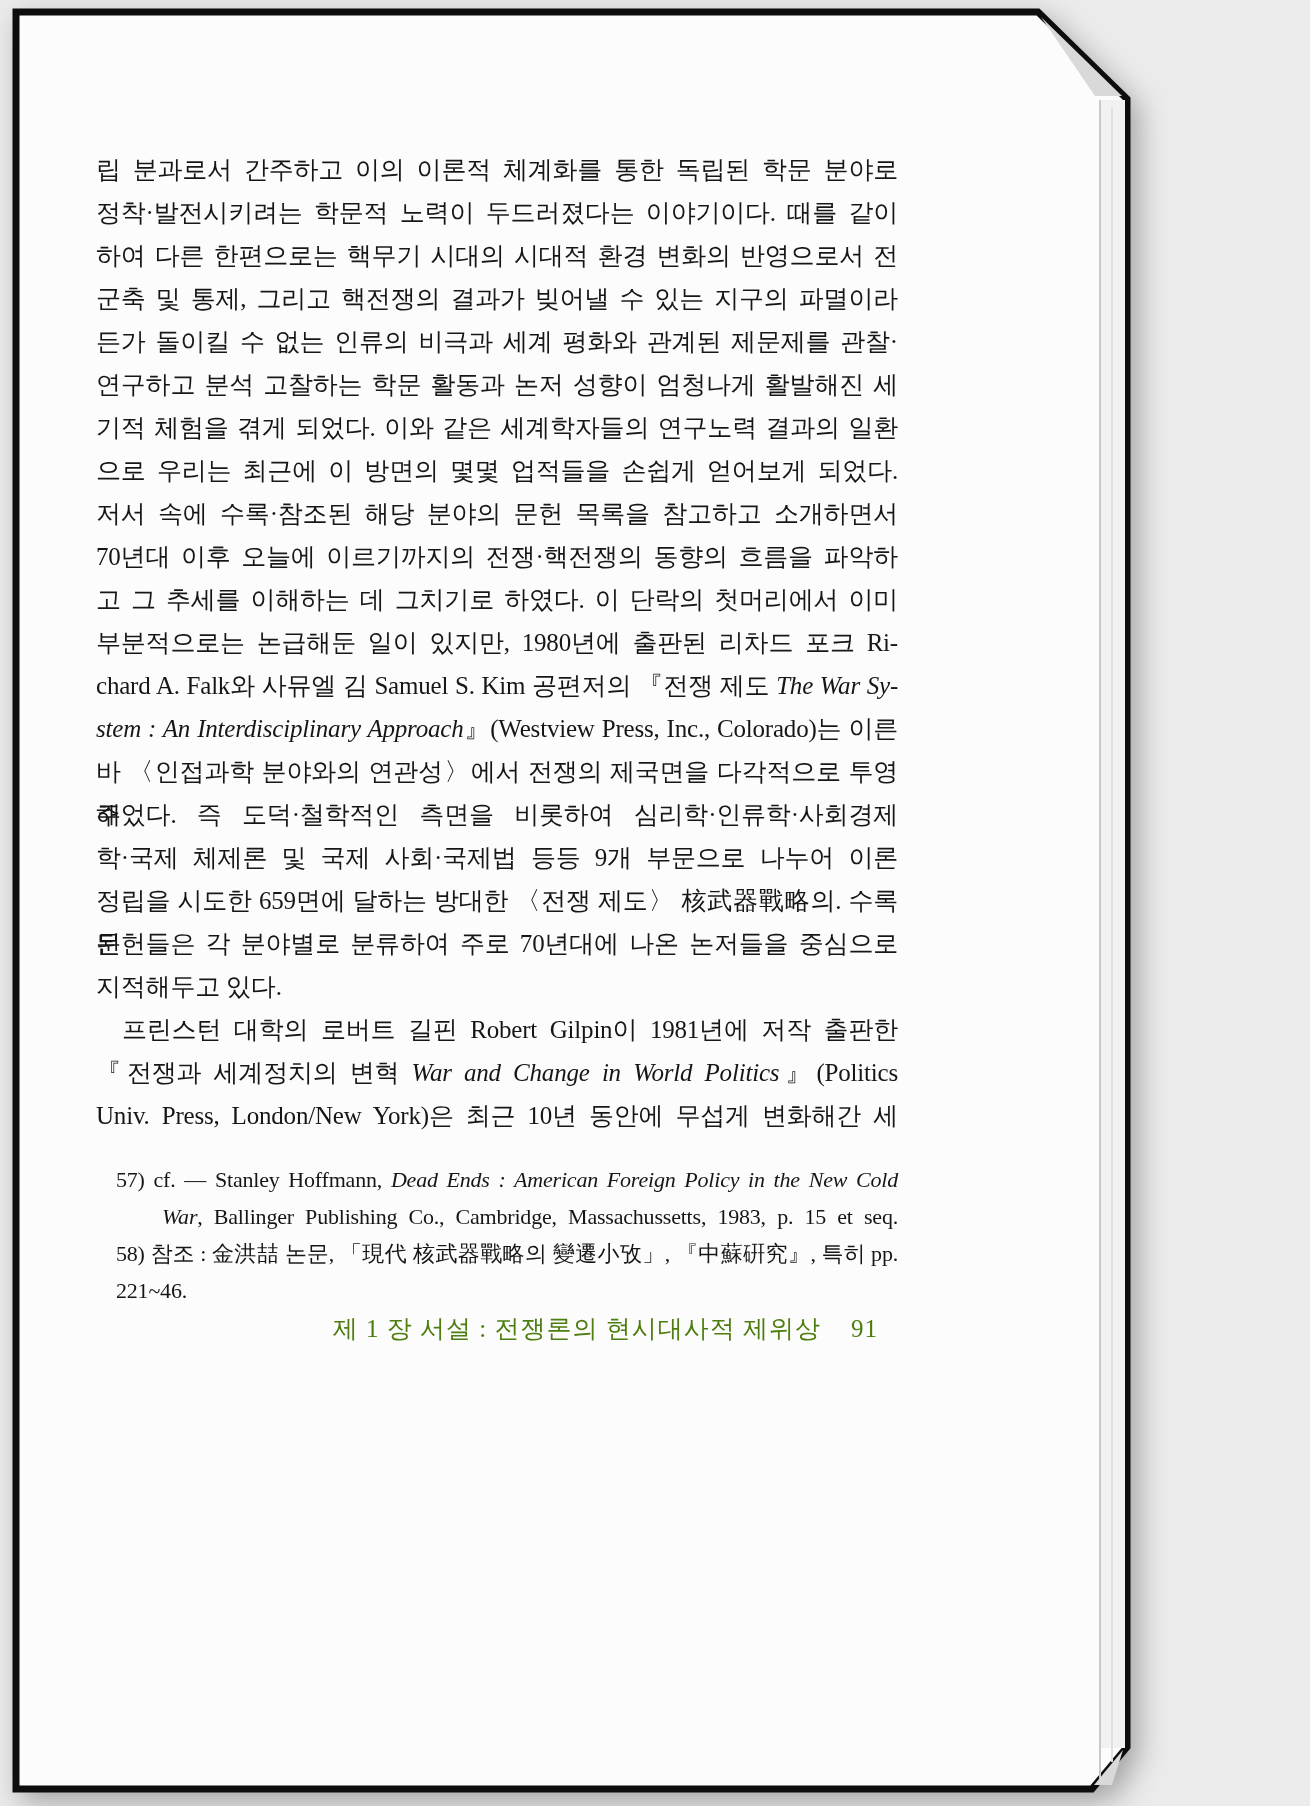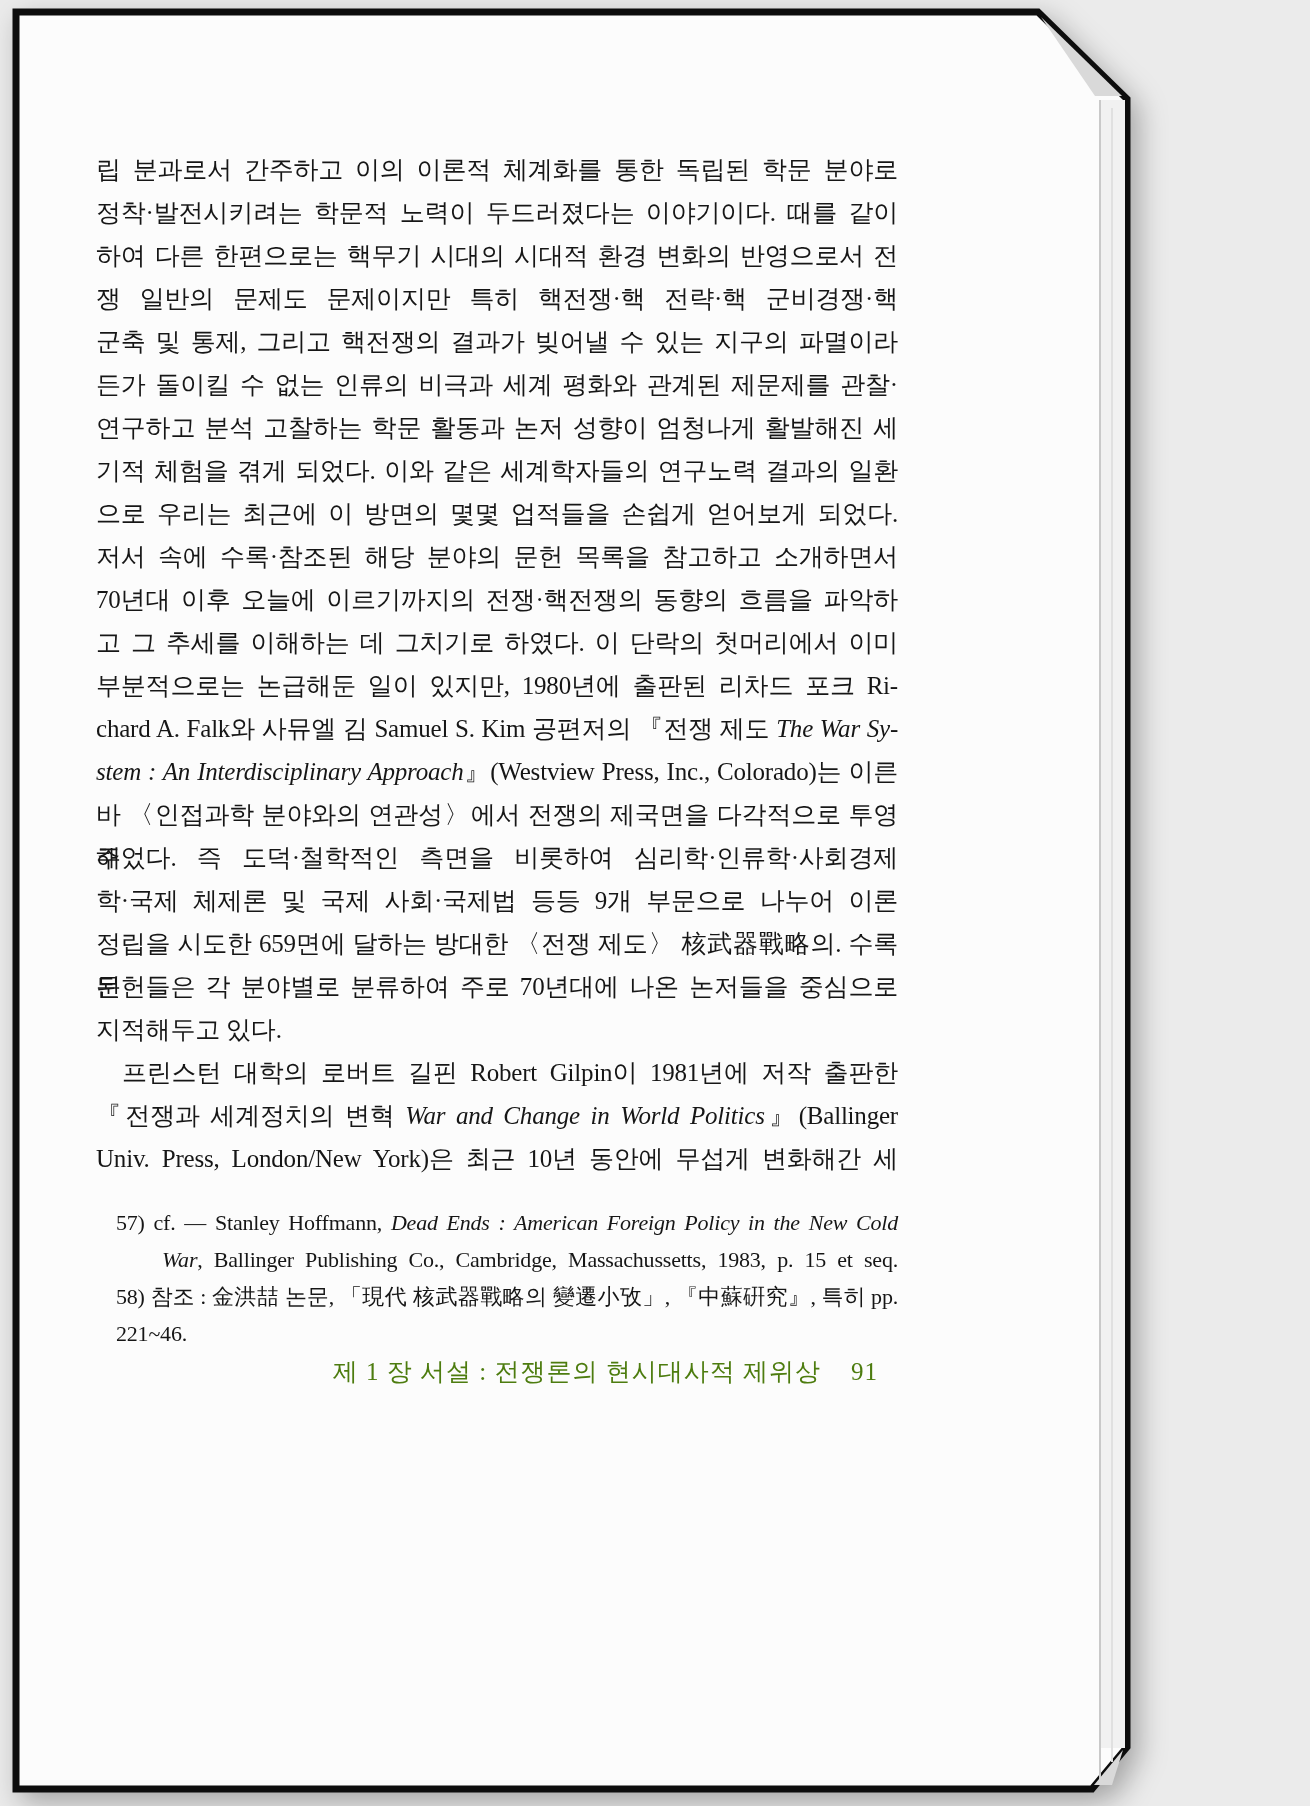--- a/index.html
+++ b/index.html
@@ -66,40 +66,39 @@
     <line x1="1112" y1="108" x2="1112" y2="1762" stroke="#e0e0e0" stroke-width="2"></line>
     <path d="M1094 1785 L1123 1750 L1112 1785 Z" fill="#d9d9d9"></path>
   </svg>
 </div>
 
 <div class="page-content">
   <div class="body-text">
       <div class="text-line"><span>립 분과로서 간주하고 이의 이론적 체계화를 통한 독립된 학문 분야로</span></div>
       <div class="text-line"><span>정착·발전시키려는 학문적 노력이 두드러졌다는 이야기이다. 때를 같이</span></div>
       <div class="text-line"><span>하여 다른 한편으로는 핵무기 시대의 시대적 환경 변화의 반영으로서 전</span></div>
-      <div class="text-line"><span>쟁 일반의 문제도 문제이지만 특히 핵전쟁·핵 전략·핵 군비경쟁·핵</span></div>
       <div class="text-line"><span>군축 및 통제, 그리고 핵전쟁의 결과가 빚어낼 수 있는 지구의 파멸이라</span></div>
       <div class="text-line"><span>든가 돌이킬 수 없는 인류의 비극과 세계 평화와 관계된 제문제를 관찰·</span></div>
       <div class="text-line"><span>연구하고 분석 고찰하는 학문 활동과 논저 성향이 엄청나게 활발해진 세</span></div>
       <div class="text-line"><span>기적 체험을 겪게 되었다. 이와 같은 세계학자들의 연구노력 결과의 일환</span></div>
       <div class="text-line"><span>으로 우리는 최근에 이 방면의 몇몇 업적들을 손쉽게 얻어보게 되었다.</span></div>
       <div class="text-line"><span>저서 속에 수록·참조된 해당 분야의 문헌 목록을 참고하고 소개하면서</span></div>
       <div class="text-line"><span>70년대 이후 오늘에 이르기까지의 전쟁·핵전쟁의 동향의 흐름을 파악하</span></div>
       <div class="text-line"><span>고 그 추세를 이해하는 데 그치기로 하였다. 이 단락의 첫머리에서 이미</span></div>
       <div class="text-line"><span>부분적으로는 논급해둔 일이 있지만, 1980년에 출판된 리차드 포크 Ri-</span></div>
       <div class="text-line"><span>chard A. Falk와 사뮤엘 김 Samuel S. Kim 공편저의 『전쟁 제도 </span><span class="italic">The War Sy-</span></div>
       <div class="text-line"><span class="italic">stem : An Interdisciplinary Approach</span><span>』(Westview Press, Inc., Colorado)는 이른</span></div>
       <div class="text-line"><span>바 〈인접과학 분야와의 연관성〉에서 전쟁의 제국면을 다각적으로 투영해</span></div>
       <div class="text-line"><span>주었다. 즉 도덕·철학적인 측면을 비롯하여 심리학·인류학·사회경제</span></div>
       <div class="text-line"><span>학·국제 체제론 및 국제 사회·국제법 등등 9개 부문으로 나누어 이론</span></div>
       <div class="text-line"><span>정립을 시도한 659면에 달하는 방대한 〈전쟁 제도〉 核武器戰略의. 수록된</span></div>
       <div class="text-line"><span>문헌들은 각 분야별로 분류하여 주로 70년대에 나온 논저들을 중심으로</span></div>
       <div class="text-line short"><span>지적해두고 있다.</span></div>
       <div class="text-line indent"><span>프린스턴 대학의 로버트 길핀 Robert Gilpin이 1981년에 저작 출판한</span></div>
-      <div class="text-line"><span>『전쟁과 세계정치의 변혁 </span><span class="italic">War and Change in World Politics</span><span>』(Ballinger</span></div>
+      <div class="text-line"><span>『전쟁과 세계정치의 변혁 </span><span class="italic">War and Change in World Politics</span><span>』(Politics</span></div>
       <div class="text-line"><span>Univ. Press, London/New York)은 최근 10년 동안에 무섭게 변화해간 세</span></div>
     </div>
   <div class="footnotes">
       <div class="text-line"><span>57) cf. ― Stanley Hoffmann, </span><span class="italic">Dead Ends : American Foreign Policy in the New Cold</span></div>
       <div class="text-line hang"><span class="italic">War</span><span>, Ballinger Publishing Co., Cambridge, Massachussetts, 1983, p. 15 et seq.</span></div>
       <div class="text-line"><span>58) 참조 : 金洪喆 논문, 「現代 核武器戰略의 變遷小攷」, 『中蘇硏究』, 특히 pp. 221~46.</span></div>
     </div>
   <div class="page-footer">
     <span>제 1 장 서설 : 전쟁론의 현시대사적 제위상</span><span class="pagenum">91</span>
   </div>

